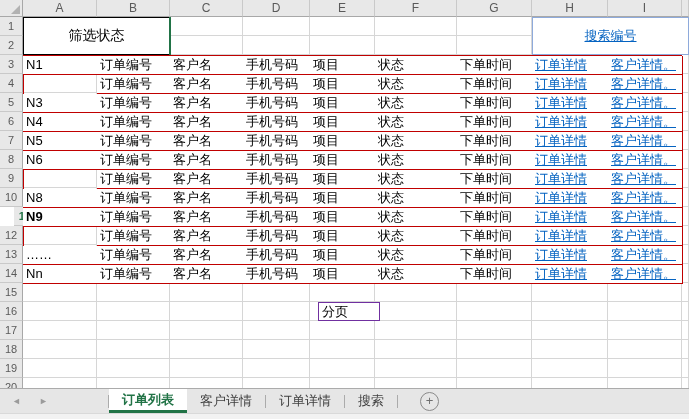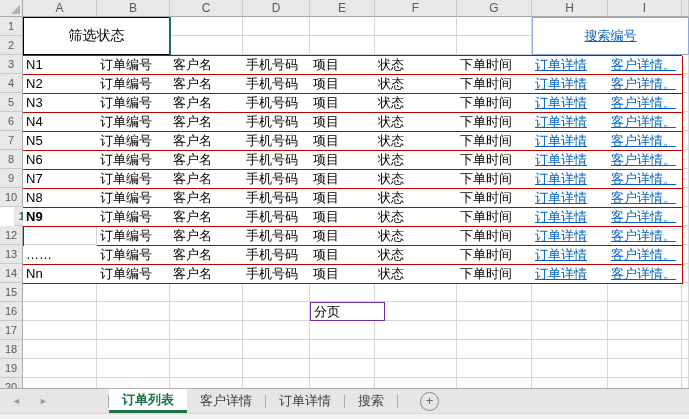--- a/index.html
+++ b/index.html
@@ -293,21 +293,20 @@
   <div id="otable" style="left: 23px; top: 55px; width: 659px; height: 228px;">
       <div class="ocell" style="left: -1px; top: 0px; width: 75px; height: 19px;">N1</div>
       <div class="ocell" style="left: 73px; top: 0px; width: 74px; height: 19px;">订单编号</div>
       <div class="ocell" style="left: 146px; top: 0px; width: 74px; height: 19px;">客户名</div>
       <div class="ocell" style="left: 219px; top: 0px; width: 68px; height: 19px;">手机号码</div>
       <div class="ocell" style="left: 286px; top: 0px; width: 66px; height: 19px;">项目</div>
       <div class="ocell" style="left: 351px; top: 0px; width: 83px; height: 19px;">状态</div>
       <div class="ocell" style="left: 433px; top: 0px; width: 76px; height: 19px;">下单时间</div>
       <div class="ocell lnk" style="left: 508px; top: 0px; width: 77px; height: 19px;">订单详情</div>
       <div class="ocell lnk" style="left: 584px; top: 0px; width: 75px; height: 19px;">客户详情。</div>
-      <div class="ocell" style="left: -1px; top: 19px; width: 75px; height: 19px;">N2</div>
       <div class="ocell" style="left: 73px; top: 19px; width: 74px; height: 19px;">订单编号</div>
       <div class="ocell" style="left: 146px; top: 19px; width: 74px; height: 19px;">客户名</div>
       <div class="ocell" style="left: 219px; top: 19px; width: 68px; height: 19px;">手机号码</div>
       <div class="ocell" style="left: 286px; top: 19px; width: 66px; height: 19px;">项目</div>
       <div class="ocell" style="left: 351px; top: 19px; width: 83px; height: 19px;">状态</div>
       <div class="ocell" style="left: 433px; top: 19px; width: 76px; height: 19px;">下单时间</div>
       <div class="ocell lnk" style="left: 508px; top: 19px; width: 77px; height: 19px;">订单详情</div>
       <div class="ocell lnk" style="left: 584px; top: 19px; width: 75px; height: 19px;">客户详情。</div>
       <div class="ocell" style="left: -1px; top: 38px; width: 75px; height: 19px;">N3</div>
       <div class="ocell" style="left: 73px; top: 38px; width: 74px; height: 19px;">订单编号</div>
@@ -338,21 +337,20 @@
       <div class="ocell lnk" style="left: 584px; top: 76px; width: 75px; height: 19px;">客户详情。</div>
       <div class="ocell" style="left: -1px; top: 95px; width: 75px; height: 19px;">N6</div>
       <div class="ocell" style="left: 73px; top: 95px; width: 74px; height: 19px;">订单编号</div>
       <div class="ocell" style="left: 146px; top: 95px; width: 74px; height: 19px;">客户名</div>
       <div class="ocell" style="left: 219px; top: 95px; width: 68px; height: 19px;">手机号码</div>
       <div class="ocell" style="left: 286px; top: 95px; width: 66px; height: 19px;">项目</div>
       <div class="ocell" style="left: 351px; top: 95px; width: 83px; height: 19px;">状态</div>
       <div class="ocell" style="left: 433px; top: 95px; width: 76px; height: 19px;">下单时间</div>
       <div class="ocell lnk" style="left: 508px; top: 95px; width: 77px; height: 19px;">订单详情</div>
       <div class="ocell lnk" style="left: 584px; top: 95px; width: 75px; height: 19px;">客户详情。</div>
-      <div class="ocell" style="left: -1px; top: 114px; width: 75px; height: 19px;">N7</div>
       <div class="ocell" style="left: 73px; top: 114px; width: 74px; height: 19px;">订单编号</div>
       <div class="ocell" style="left: 146px; top: 114px; width: 74px; height: 19px;">客户名</div>
       <div class="ocell" style="left: 219px; top: 114px; width: 68px; height: 19px;">手机号码</div>
       <div class="ocell" style="left: 286px; top: 114px; width: 66px; height: 19px;">项目</div>
       <div class="ocell" style="left: 351px; top: 114px; width: 83px; height: 19px;">状态</div>
       <div class="ocell" style="left: 433px; top: 114px; width: 76px; height: 19px;">下单时间</div>
       <div class="ocell lnk" style="left: 508px; top: 114px; width: 77px; height: 19px;">订单详情</div>
       <div class="ocell lnk" style="left: 584px; top: 114px; width: 75px; height: 19px;">客户详情。</div>
       <div class="ocell" style="left: -1px; top: 133px; width: 75px; height: 19px;">N8</div>
       <div class="ocell" style="left: 73px; top: 133px; width: 74px; height: 19px;">订单编号</div>
@@ -393,21 +391,21 @@
       <div class="ocell" style="left: 73px; top: 209px; width: 74px; height: 19px;">订单编号</div>
       <div class="ocell" style="left: 146px; top: 209px; width: 74px; height: 19px;">客户名</div>
       <div class="ocell" style="left: 219px; top: 209px; width: 68px; height: 19px;">手机号码</div>
       <div class="ocell" style="left: 286px; top: 209px; width: 66px; height: 19px;">项目</div>
       <div class="ocell" style="left: 351px; top: 209px; width: 83px; height: 19px;">状态</div>
       <div class="ocell" style="left: 433px; top: 209px; width: 76px; height: 19px;">下单时间</div>
       <div class="ocell lnk" style="left: 508px; top: 209px; width: 77px; height: 19px;">订单详情</div>
       <div class="ocell lnk" style="left: 584px; top: 209px; width: 75px; height: 19px;">客户详情。</div>
     </div>
 
-  <div id="pager-cell" style="left: 310px; top: 302px; width: 75px; height: 19px;">分页</div>
+  <div id="pager-cell" style="left: 318px; top: 302px; width: 62px; height: 19px;">分页</div>
 
   <div id="sel-line" style="left: 169px; top: 17px; height: 38px;"></div>
 
   <div id="tabbar">
     <div id="nav-arrows">
       <span class="navarr">◄</span>
       <span class="navarr">►</span>
     </div>
     <div id="tabs-host" style="display:flex;align-items:stretch;">
         <div class="tabdiv"></div>

